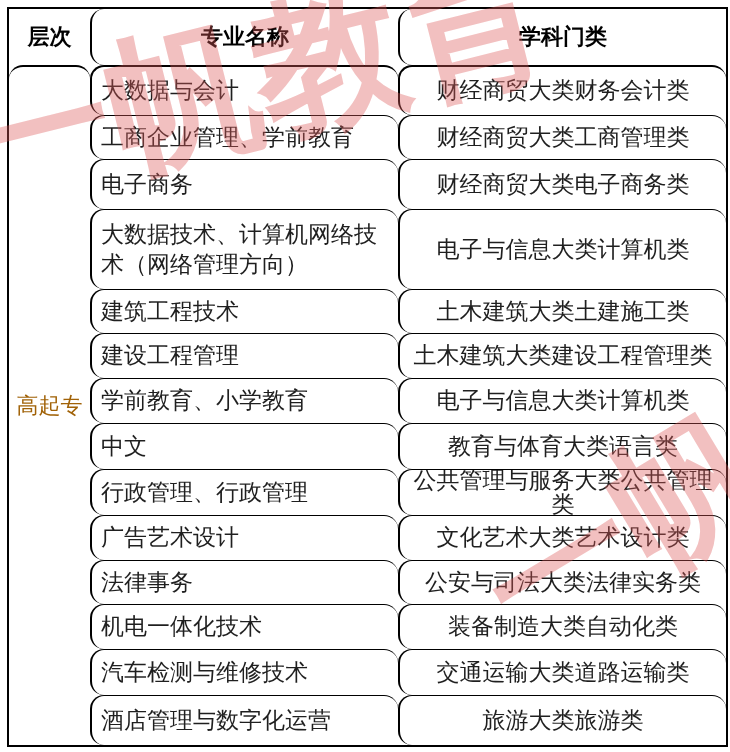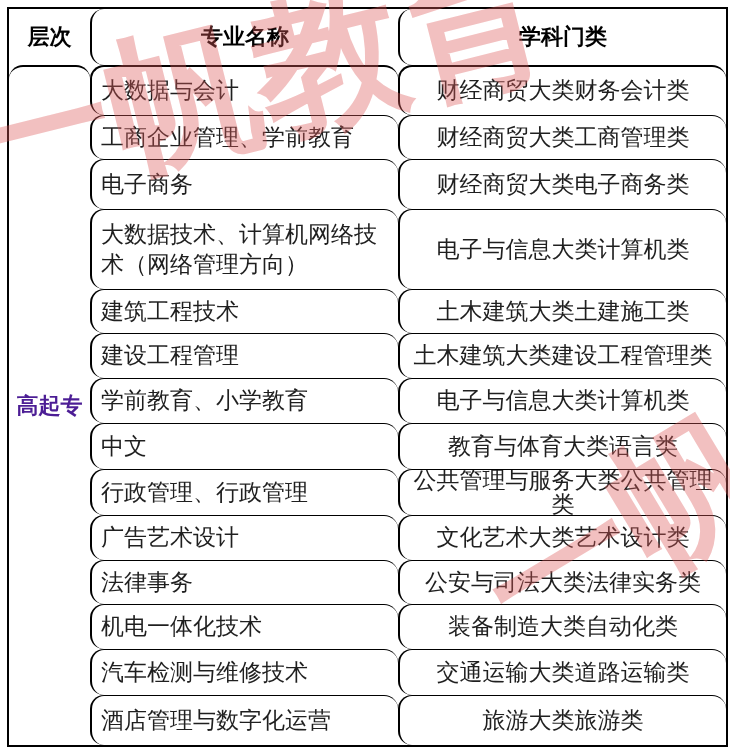--- a/index.html
+++ b/index.html
@@ -40,23 +40,23 @@
     color: #000;
   }
   .bl { border-left: 2px solid #000; }
   .bt1 { border-top: 1px solid #000; }
   .bt2 { border-top: 2px solid #000; }
   .level {
     grid-column: 1;
     grid-row: 2 / span 14;
     justify-content: center;
     font-family: "Liberation Sans", "DejaVu Sans", sans-serif;
-    font-weight: 700;
+    font-weight: 400;
     font-size: 22px;
-    color: #4c1d95;
+    color: #a16207;
   }
   .major {
     grid-column: 2;
     padding: 0 18px 0 9px;
     text-align: left;
     line-height: 30px;
   }
   .cat {
     grid-column: 3;
     justify-content: center;

